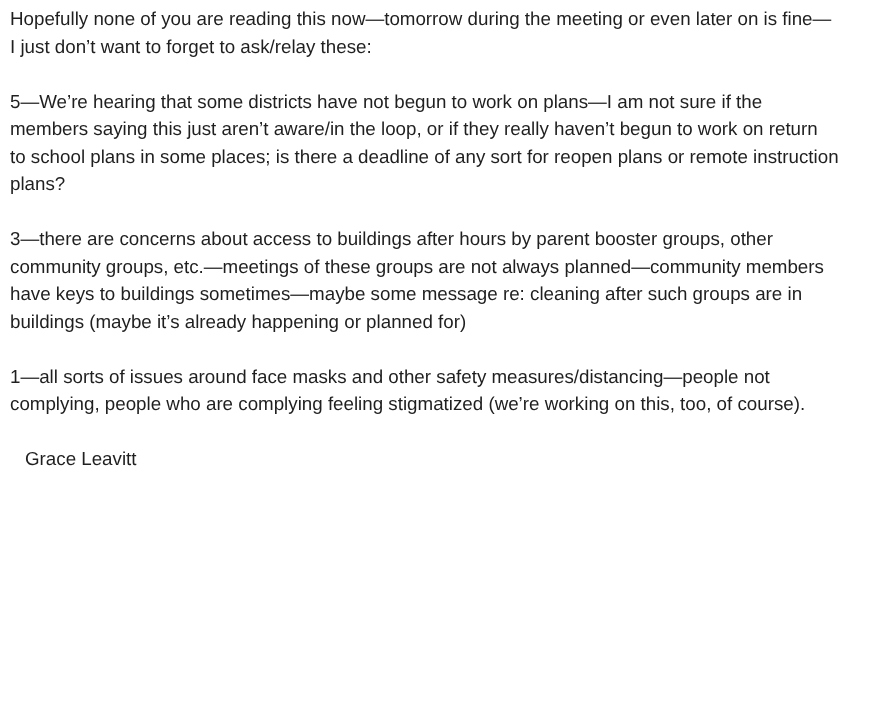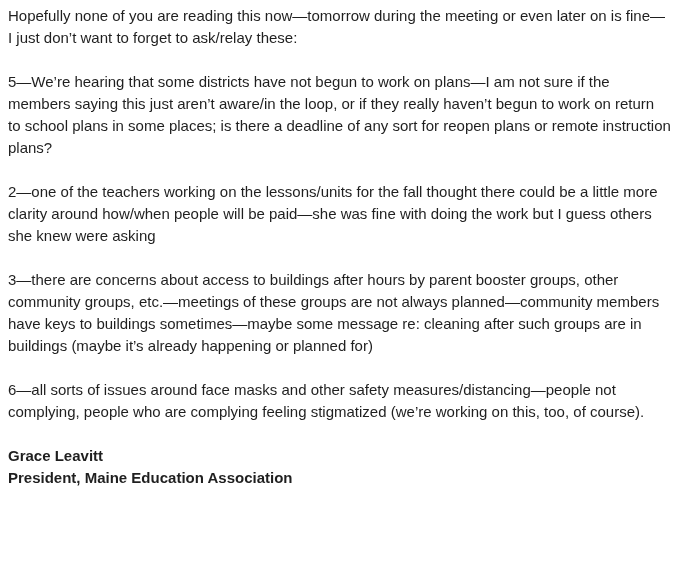--- a/index.html
+++ b/index.html
@@ -21,47 +21,42 @@
     font-size: 15px;
     line-height: 22px;
     color: #1f1f1f;
     background: #ffffff;
   }
   .para {
     margin: 0 0 22px 0;
     white-space: pre-wrap;
   }
   .signature .sig-line {
-    margin: 0;
+    margin: 12px;
     white-space: pre-wrap;
-    font-weight: bold;
   }
 </style>
 </head>
 <body>
 
 <div class="page">
   <p class="para">Hopefully none of you are reading this now—tomorrow during the meeting or even later on is fine—
 I just don’t want to forget to ask/relay these:</p>
 
   <p class="para">5—We’re hearing that some districts have not begun to work on plans—I am not sure if the
 members saying this just aren’t aware/in the loop, or if they really haven’t begun to work on return
 to school plans in some places; is there a deadline of any sort for reopen plans or remote instruction
 plans?</p>
 
-  <p class="para">2—one of the teachers working on the lessons/units for the fall thought there could be a little more
-clarity around how/when people will be paid—she was fine with doing the work but I guess others
-she knew were asking</p>
 
   <p class="para">3—there are concerns about access to buildings after hours by parent booster groups, other
 community groups, etc.—meetings of these groups are not always planned—community members
 have keys to buildings sometimes—maybe some message re: cleaning after such groups are in
 buildings (maybe it’s already happening or planned for)</p>
 
-  <p class="para">6—all sorts of issues around face masks and other safety measures/distancing—people not
+  <p class="para">1—all sorts of issues around face masks and other safety measures/distancing—people not
 complying, people who are complying feeling stigmatized (we’re working on this, too, of course).</p>
 
 
   <div class="signature">
     <p class="sig-line">Grace Leavitt</p>
-    <p class="sig-line">President, Maine Education Association</p>
   </div>
 </div>
 
 </body></html>

